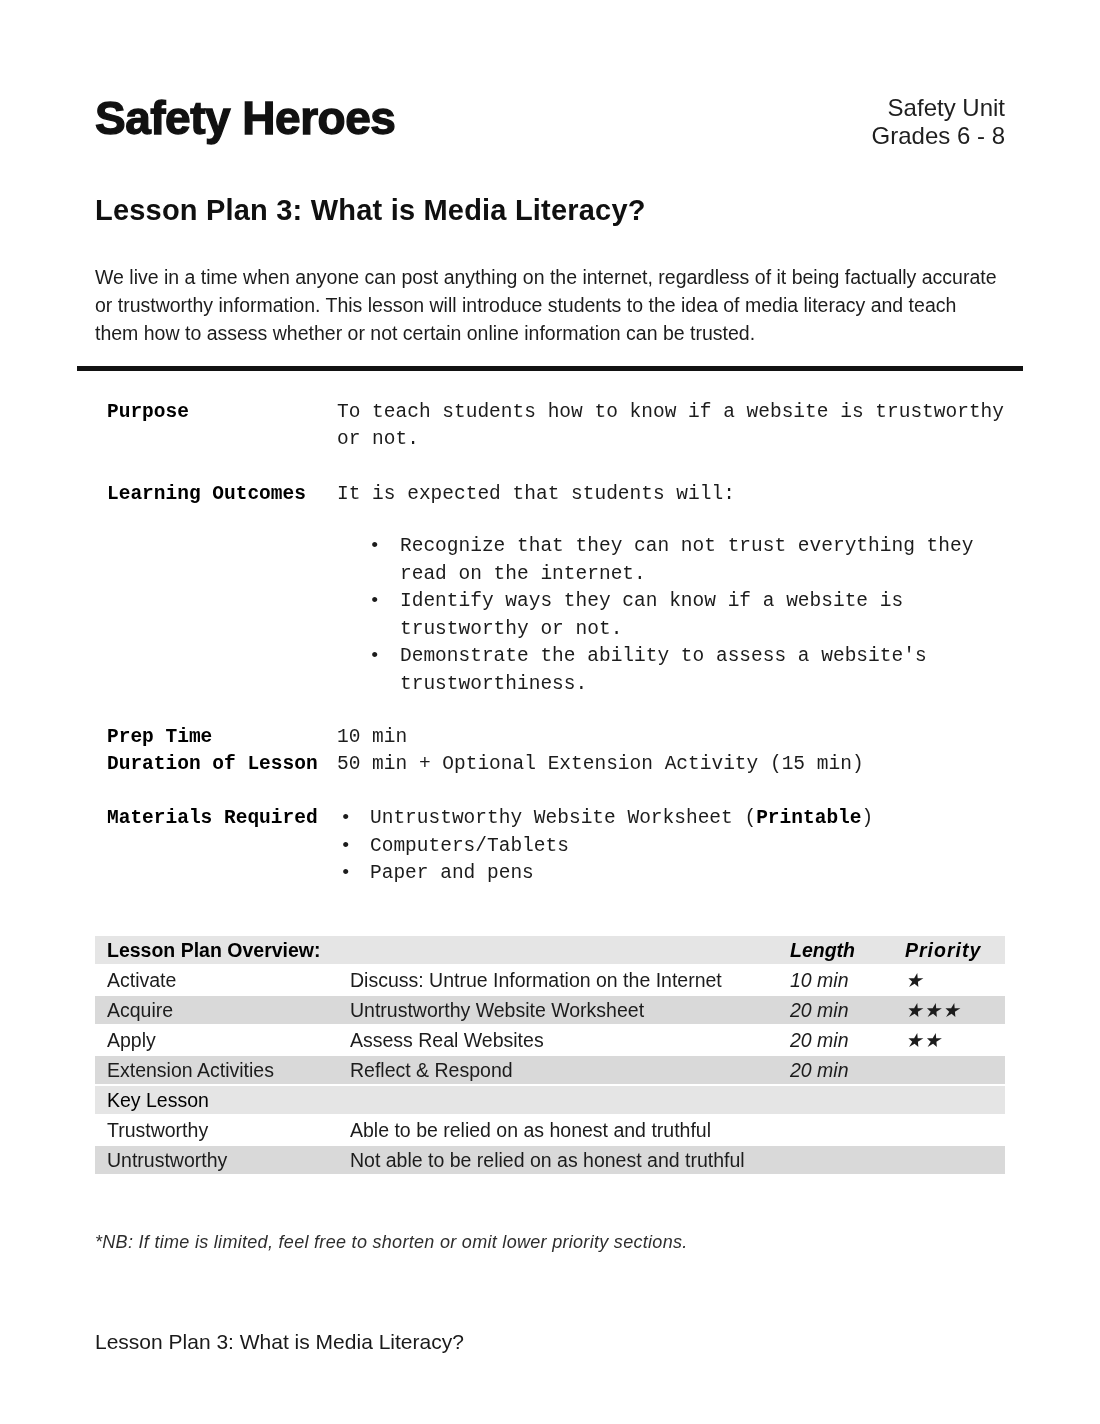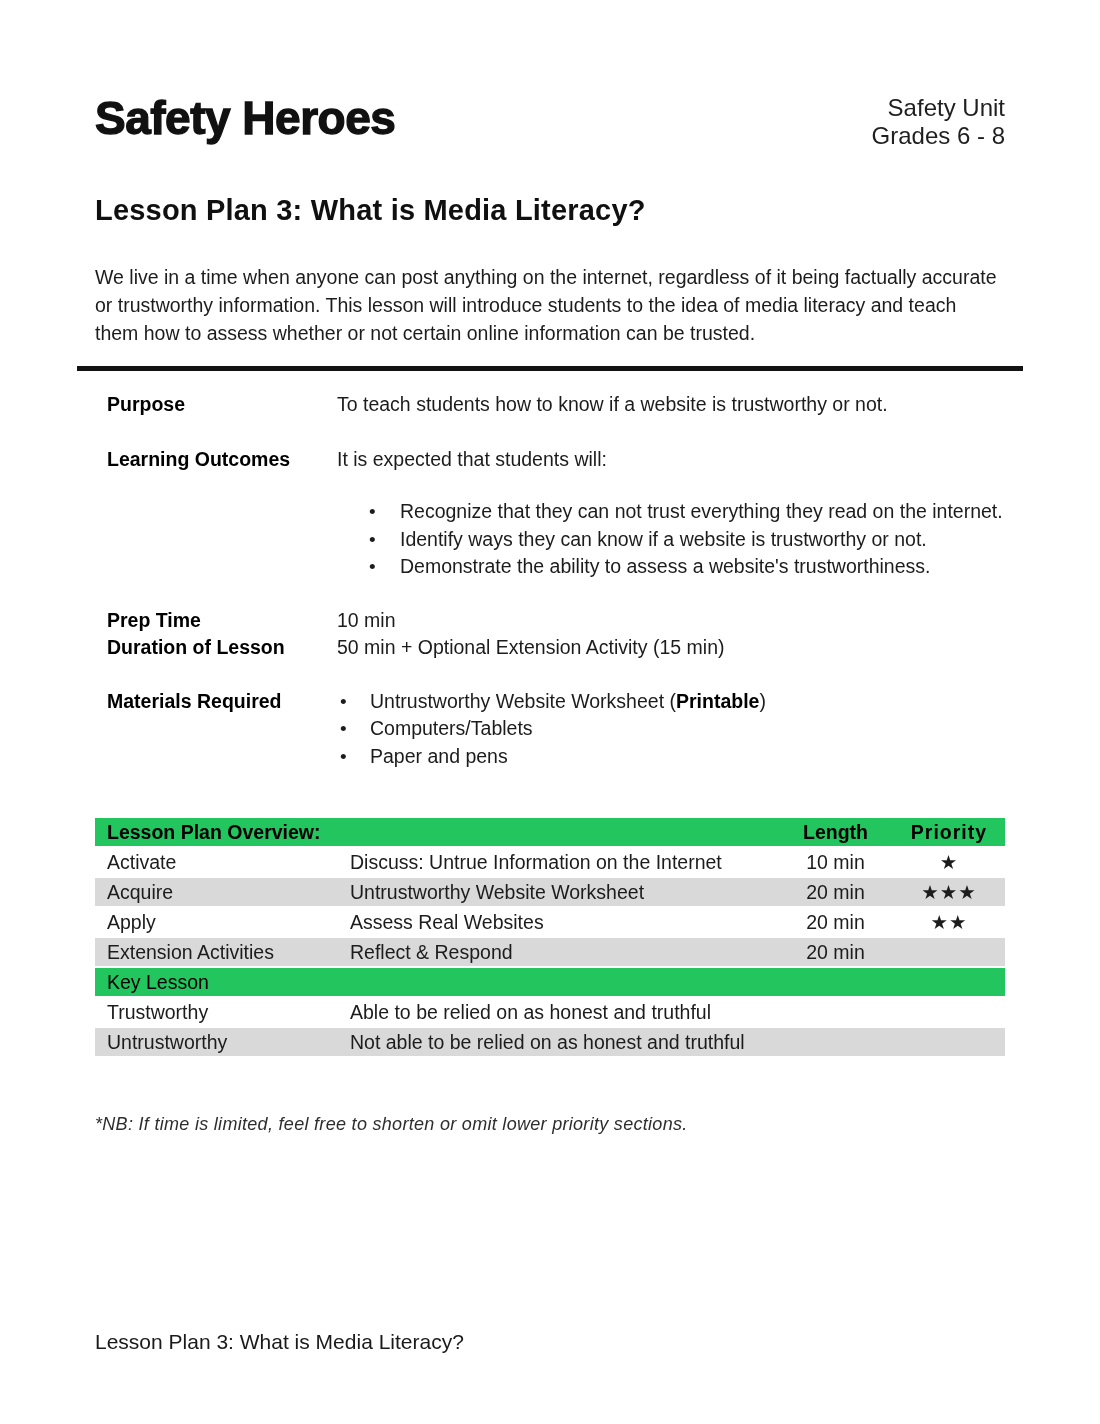--- a/index.html
+++ b/index.html
@@ -24,21 +24,21 @@
   
   h1.title { margin-top: 44px; font-size: 29px; font-weight: bold; color: #101010; letter-spacing: 0.2px; }
 
   
   .intro { margin-top: 36px; font-size: 19.5px; line-height: 28px; max-width: 912px; }
 
   
   .rule { border: none; height: 5px; background: #121212; margin: 19px -18px 0 -18px; }
 
   
-  .details { margin-top: 20px; font-size: 19.5px; line-height: 27px; padding-left: 12px; }
+  .details { margin-top: 28px; font-size: 19.5px; line-height: 27px; padding-left: 12px; font-family: Liberation Mono, monospace; }
   .detail-row { display: grid; grid-template-columns: 230px 1fr; }
   .detail-row .label { font-weight: bold; color: #000; }
   .mt-26 { margin-top: 26px; }
   .mt-27 { margin-top: 27px; }
   .mt-28 { margin-top: 28px; }
 
   ul.outcomes { list-style: none; margin-top: 25px; }
   ul.outcomes li { position: relative; padding-left: 63px; line-height: 27.5px; }
   ul.outcomes li::before { content: "•"; position: absolute; left: 32px; font-size: 19px; }
 
@@ -55,23 +55,23 @@
   table.overview col.c1 { width: 243px; }
   table.overview col.c2 { width: 440px; }
   table.overview col.c3 { width: 115px; }
   table.overview col.c4 { width: auto; }
   table.overview th, table.overview td {
     padding: 3px 12px; text-align: left; font-weight: normal; line-height: 22px;
     overflow: hidden; white-space: nowrap;
   }
   table.overview tr { border-bottom: 2px solid #ffffff; }
   table.overview th { font-weight: bold; color: #000; }
-  table.overview .num, table.overview .pri { text-align: center; }
+  table.overview .num, table.overview .pri { text-align: left; font-style: italic; }
   table.overview .pri { letter-spacing: 1px; }
-  tr.r-dark { background: #22c55e; }
+  tr.r-dark { background: #e5e5e5; }
   tr.r-light { background: #d9d9d9; }
   tr.r-white { background: #ffffff; }
   td.span-label { font-weight: bold; color: #000; }
 
   
   .note { margin-top: 56px; font-size: 18px; font-style: italic; color: #2e2e2e; letter-spacing: 0.3px; }
 
   
   .footer { position: absolute; left: 95px; top: 1330px; font-size: 21px; color: #1a1a1a; }
 </style>

